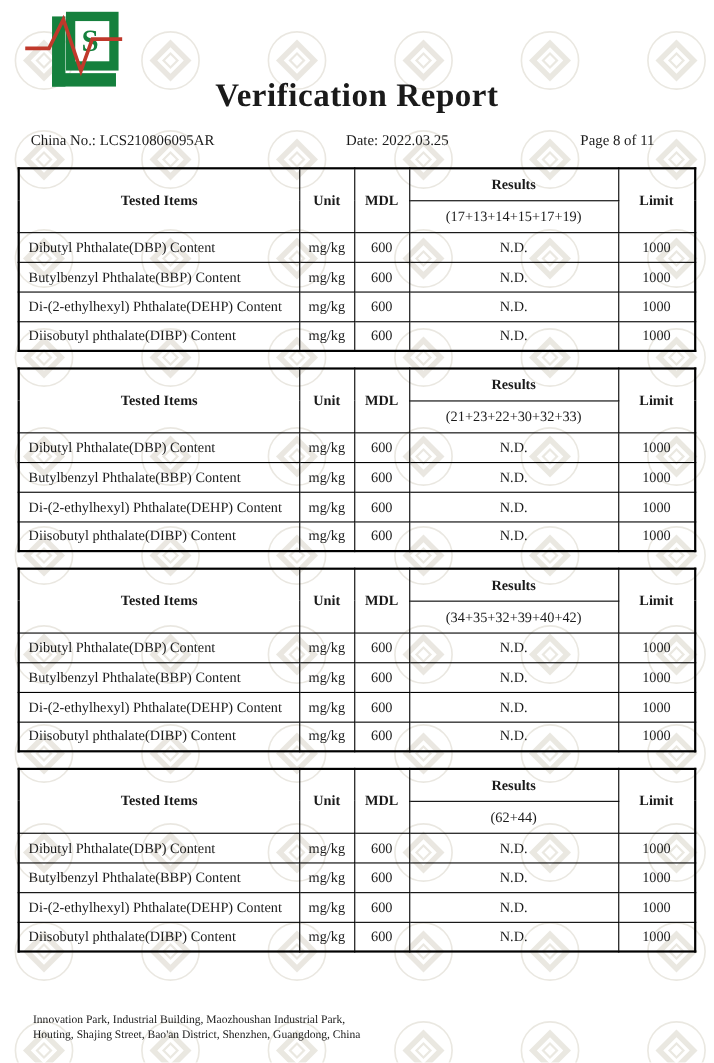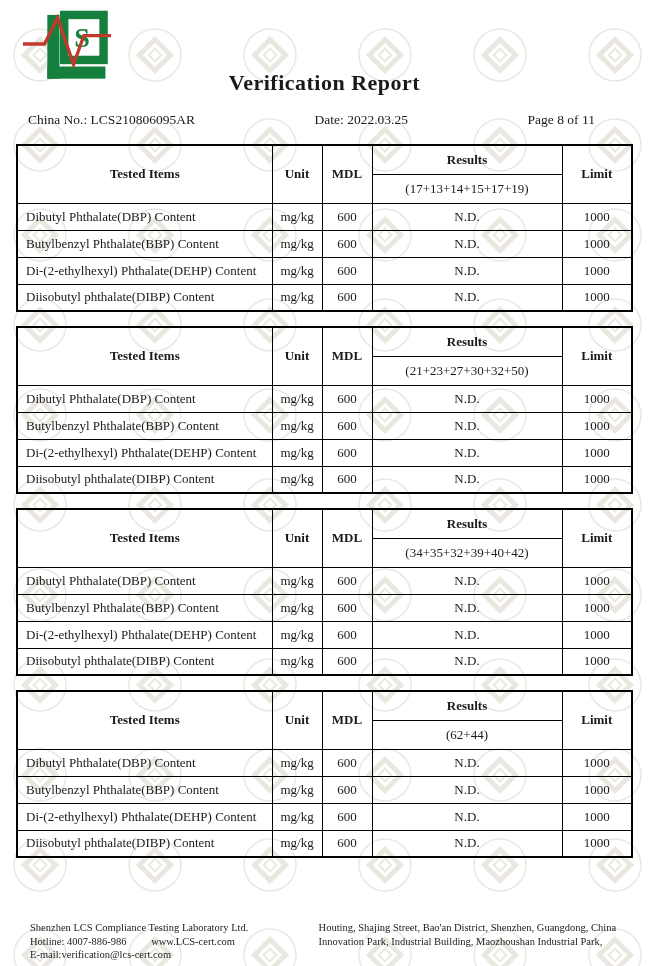--- a/index.html
+++ b/index.html
@@ -10,21 +10,21 @@
     position:relative; overflow:hidden;
   }
   .wm-layer { position:absolute; inset:0; z-index:0; pointer-events:none; opacity:.55; }
   .wm { position:absolute; }
   .page { position:relative; z-index:1; width:649px; height:966px; }
 
   .logo { position:absolute; top:4px; left:22px; width:90px; height:80px; }
 
   .title {
     padding-top:70px; text-align:center;
-    font-size:22px; font-weight:bold; letter-spacing:.5px;
+    font-size:30px; font-weight:bold; letter-spacing:.5px;
   }
 
   .meta {
     display:flex; justify-content:space-between; align-items:baseline;
     margin-top:16px; padding:0 54px 0 28px; font-size:13.5px; height:18px;
   }
 
   table.rpt {
     width:615px; margin:14px auto 0; border-collapse:collapse;
     table-layout:fixed; font-size:13px; border:2px solid #000;
@@ -459,21 +459,21 @@
       </colgroup>
     <tbody>
       <tr class="hr">
         <td class="hl" rowspan="2">Tested Items</td>
         <td class="hc" rowspan="2">Unit</td>
         <td class="hc" rowspan="2">MDL</td>
         <td class="hc">Results</td>
         <td class="hc" rowspan="2">Limit</td>
       </tr>
       <tr class="hr">
-        <td class="cc">(21+23+27+30+32+50)</td>
+        <td class="cc">(21+23+22+30+32+33)</td>
       </tr>
       <tr>
         <td>Dibutyl Phthalate(DBP) Content</td>
         <td class="cc">mg/kg</td>
         <td class="cc">600</td>
         <td class="cc">N.D.</td>
         <td class="cc">1000</td>
       </tr>
       <tr>
         <td>Butylbenzyl Phthalate(BBP) Content</td>
@@ -593,27 +593,19 @@
         <td>Diisobutyl phthalate(DIBP) Content</td>
         <td class="cc">mg/kg</td>
         <td class="cc">600</td>
         <td class="cc">N.D.</td>
         <td class="cc">1000</td>
       </tr>
     </tbody>
   </table>
 
   <div class="footer">
-    <div class="f-left">
-      <div>Shenzhen LCS Compliance Testing Laboratory Ltd.</div>
-      <div>
-        <span>Hotline: 4007-886-986</span><span class="gap"></span>
-        <span>www.LCS-cert.com</span>
-      </div>
-      <div>E-mail:verification@lcs-cert.com</div>
-    </div>
     <div class="f-right">
+      <div>Innovation Park, Industrial Building, Maozhoushan Industrial Park,</div>
       <div>Houting, Shajing Street, Bao'an District, Shenzhen, Guangdong, China</div>
-      <div>Innovation Park, Industrial Building, Maozhoushan Industrial Park,</div>
     </div>
   </div>
 
 </div>
 
 </body></html>

